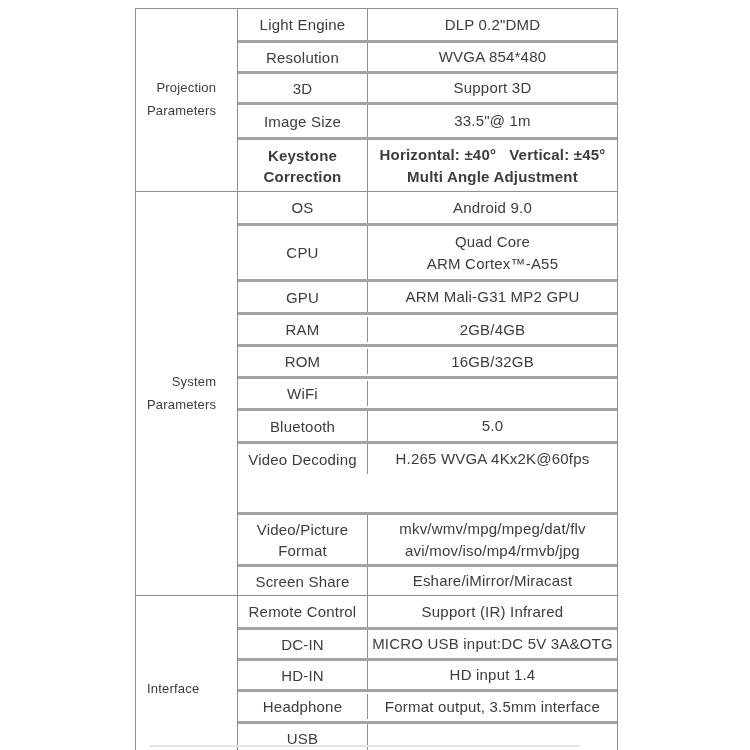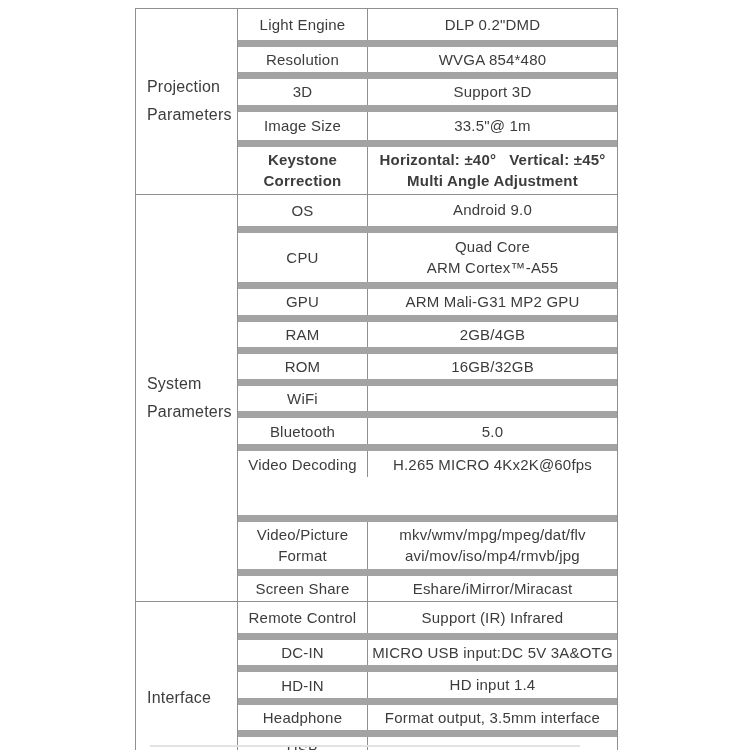--- a/index.html
+++ b/index.html
@@ -28,36 +28,37 @@
   .section + .section {
     border-top: 1px solid #8f8f8f;
   }
   .section-title {
     width: 102px;
     flex: 0 0 102px;
     border-right: 1px solid #8f8f8f;
     display: flex;
     align-items: center;
     padding-left: 11px;
-    font-size: 16px;
+    font-size: 13px;
     line-height: 1.75;
     white-space: pre-line;
     letter-spacing: 0.2px;
+    text-align: right;
   }
   .rows {
     flex: 1;
     display: flex;
     flex-direction: column;
   }
   .row {
     display: flex;
     align-items: stretch;
   }
   .row + .row {
-    border-top: 7px solid #a3a3a3;
+    border-top: 3px solid #a3a3a3;
   }
   .label-cell {
     width: 130px;
     flex: 0 0 130px;
     border-right: 1px solid #8f8f8f;
     display: flex;
     align-items: center;
     justify-content: center;
     text-align: center;
     font-size: 15px;
@@ -157,21 +158,21 @@
         </div>
         <div class="row h32">
           <div class="label-cell">WiFi</div>
         </div>
         <div class="row h33">
           <div class="label-cell">Bluetooth</div>
           <div class="value-cell">5.0</div>
         </div>
         <div class="row h33">
           <div class="label-cell">Video Decoding</div>
-          <div class="value-cell">H.265 MICRO 4Kx2K@60fps</div>
+          <div class="value-cell">H.265 WVGA 4Kx2K@60fps</div>
         </div>
         <div class="row h52">
           <div class="label-cell">Video/Picture
 Format</div>
           <div class="value-cell">mkv/wmv/mpg/mpeg/dat/flv
 avi/mov/iso/mp4/rmvb/jpg</div>
         </div>
         <div class="row h31">
           <div class="label-cell">Screen Share</div>
           <div class="value-cell">Eshare/iMirror/Miracast</div>

